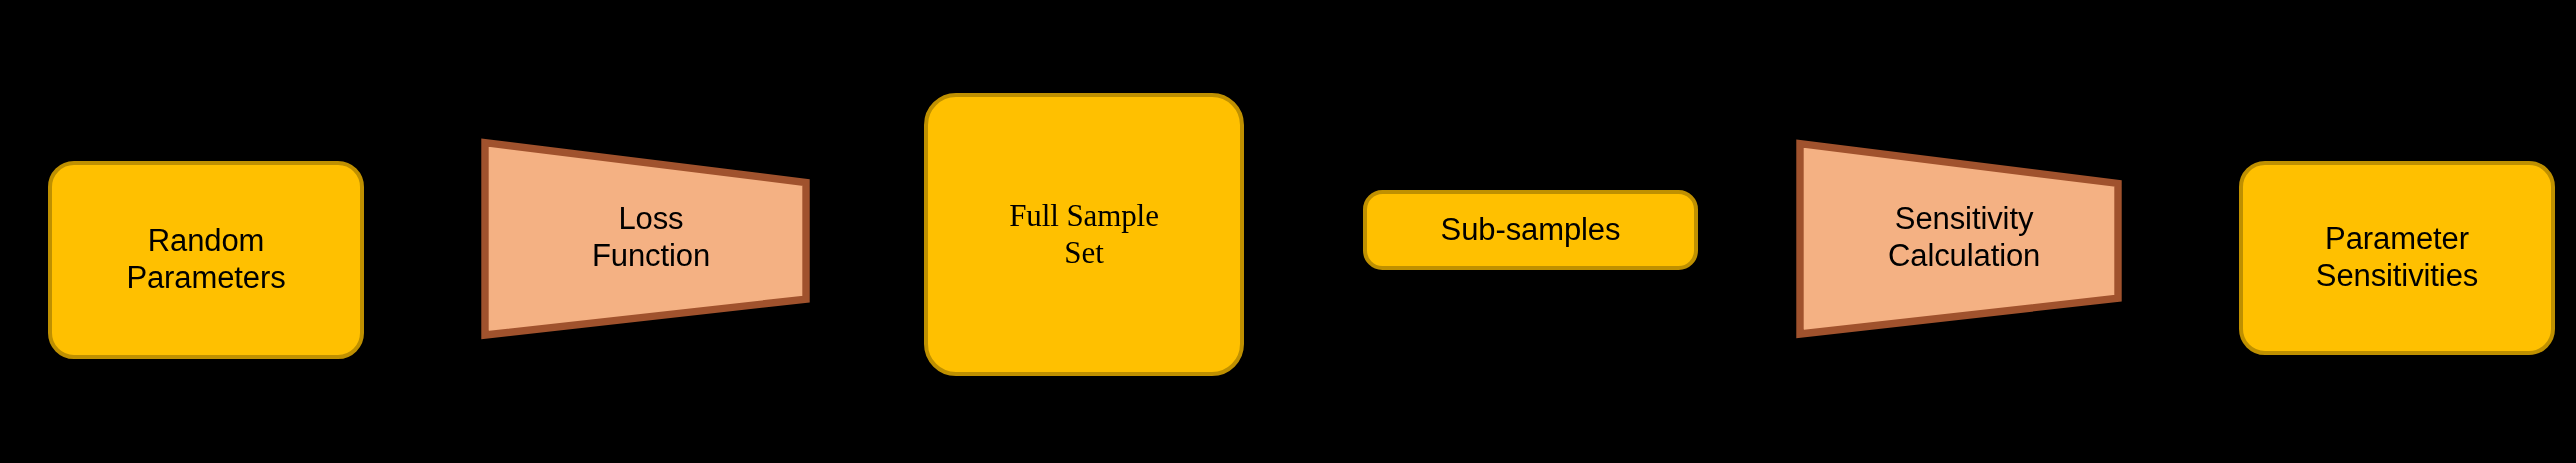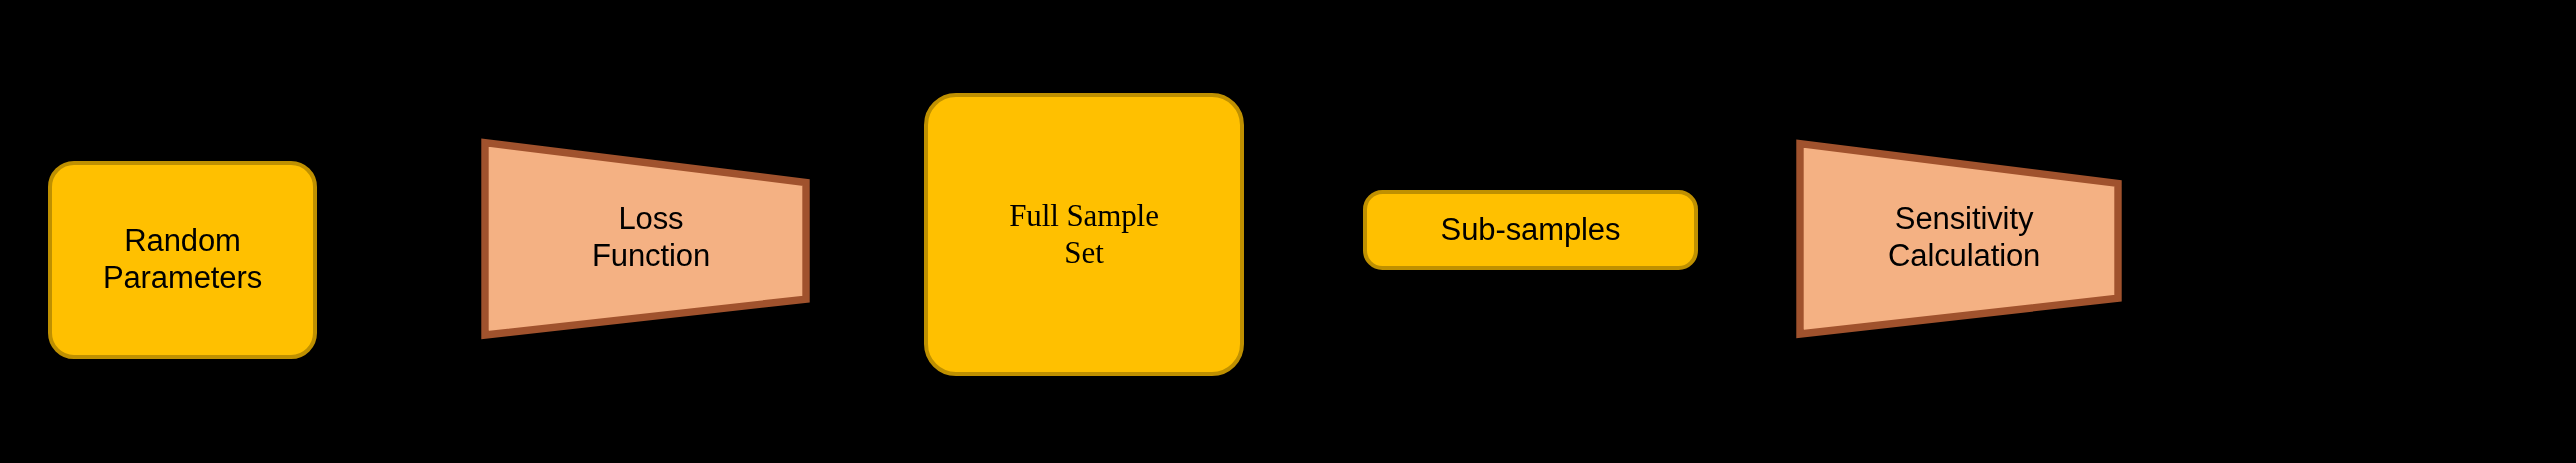--- a/index.html
+++ b/index.html
@@ -77,21 +77,21 @@
 <body>
 
 <div id="canvas">
 
   <div class="connector" style="left:364px; top:236px; width:121px;"></div>
   <div class="connector" style="left:805px; top:236px; width:120px;"></div>
   <div class="connector" style="left:1244px; top:236px; width:120px;"></div>
   <div class="connector" style="left:1696px; top:236px; width:104px;"></div>
   <div class="connector" style="left:2114px; top:236px; width:125px;"></div>
 
-  <div class="node rrect" style="left:48px; top:161px; width:269px; height:198px;">
+  <div class="node rrect" style="left:48px; top:161px; width:316px; height:198px;">
     <div class="label">Random
 Parameters</div>
   </div>
 
   <div class="node trap" style="left:481px; top:137px; width:329px; height:202px;">
     <svg viewBox="0 0 578 355" preserveAspectRatio="none">
       <polygon points="7,10 571,80 571,285 7,348" fill="#F4B183" stroke="#A0522D" stroke-width="13" stroke-linejoin="miter"></polygon>
     </svg>
     <div class="label" style="margin-left:11px;">Loss
 Function</div>
@@ -107,15 +107,19 @@
   </div>
 
   <div class="node trap" style="left:1796px; top:138px; width:326px; height:200px;">
     <svg viewBox="0 0 572 352" preserveAspectRatio="none">
       <polygon points="7,10 565,80 565,282 7,345" fill="#F4B183" stroke="#A0522D" stroke-width="13" stroke-linejoin="miter"></polygon>
     </svg>
     <div class="label" style="margin-left:10.2px;">Sensitivity
 Calculation</div>
   </div>
 
+  <div class="node rrect" style="left:2239px; top:161px; width:316px; height:194px;">
+    <div class="label">Parameter
+Sensitivities</div>
+  </div>
 
 </div>
 
 
 </body></html>

